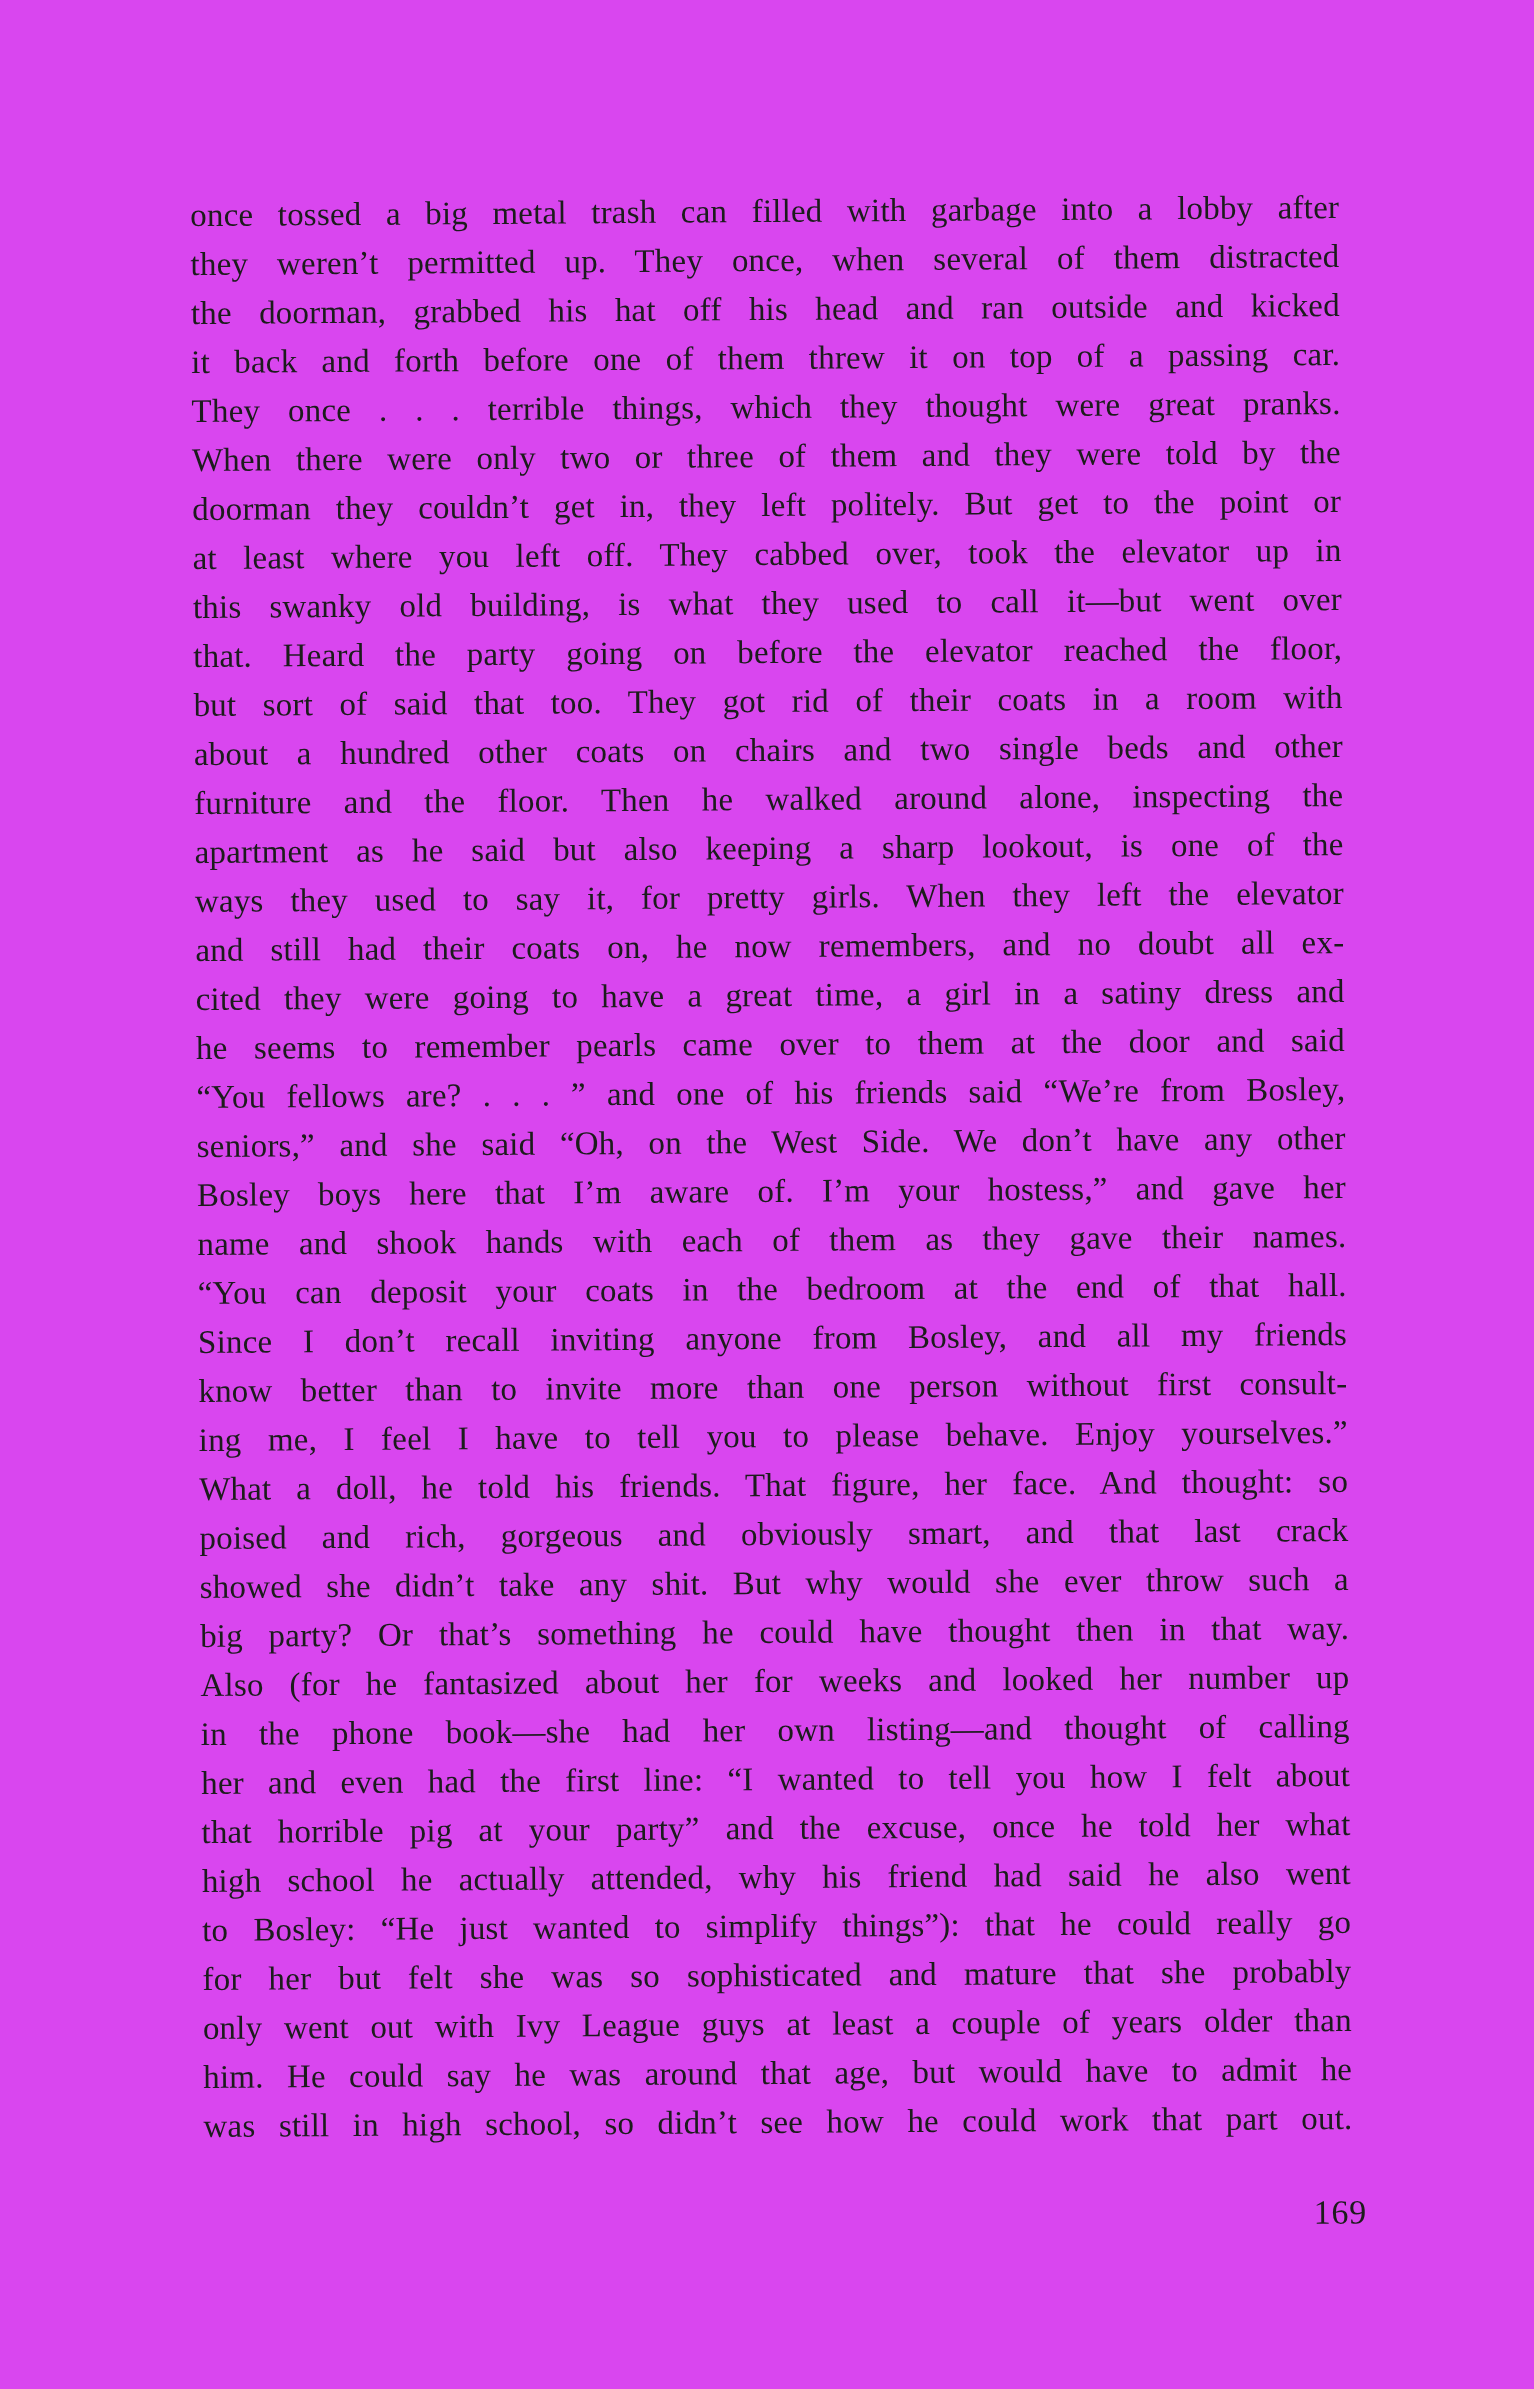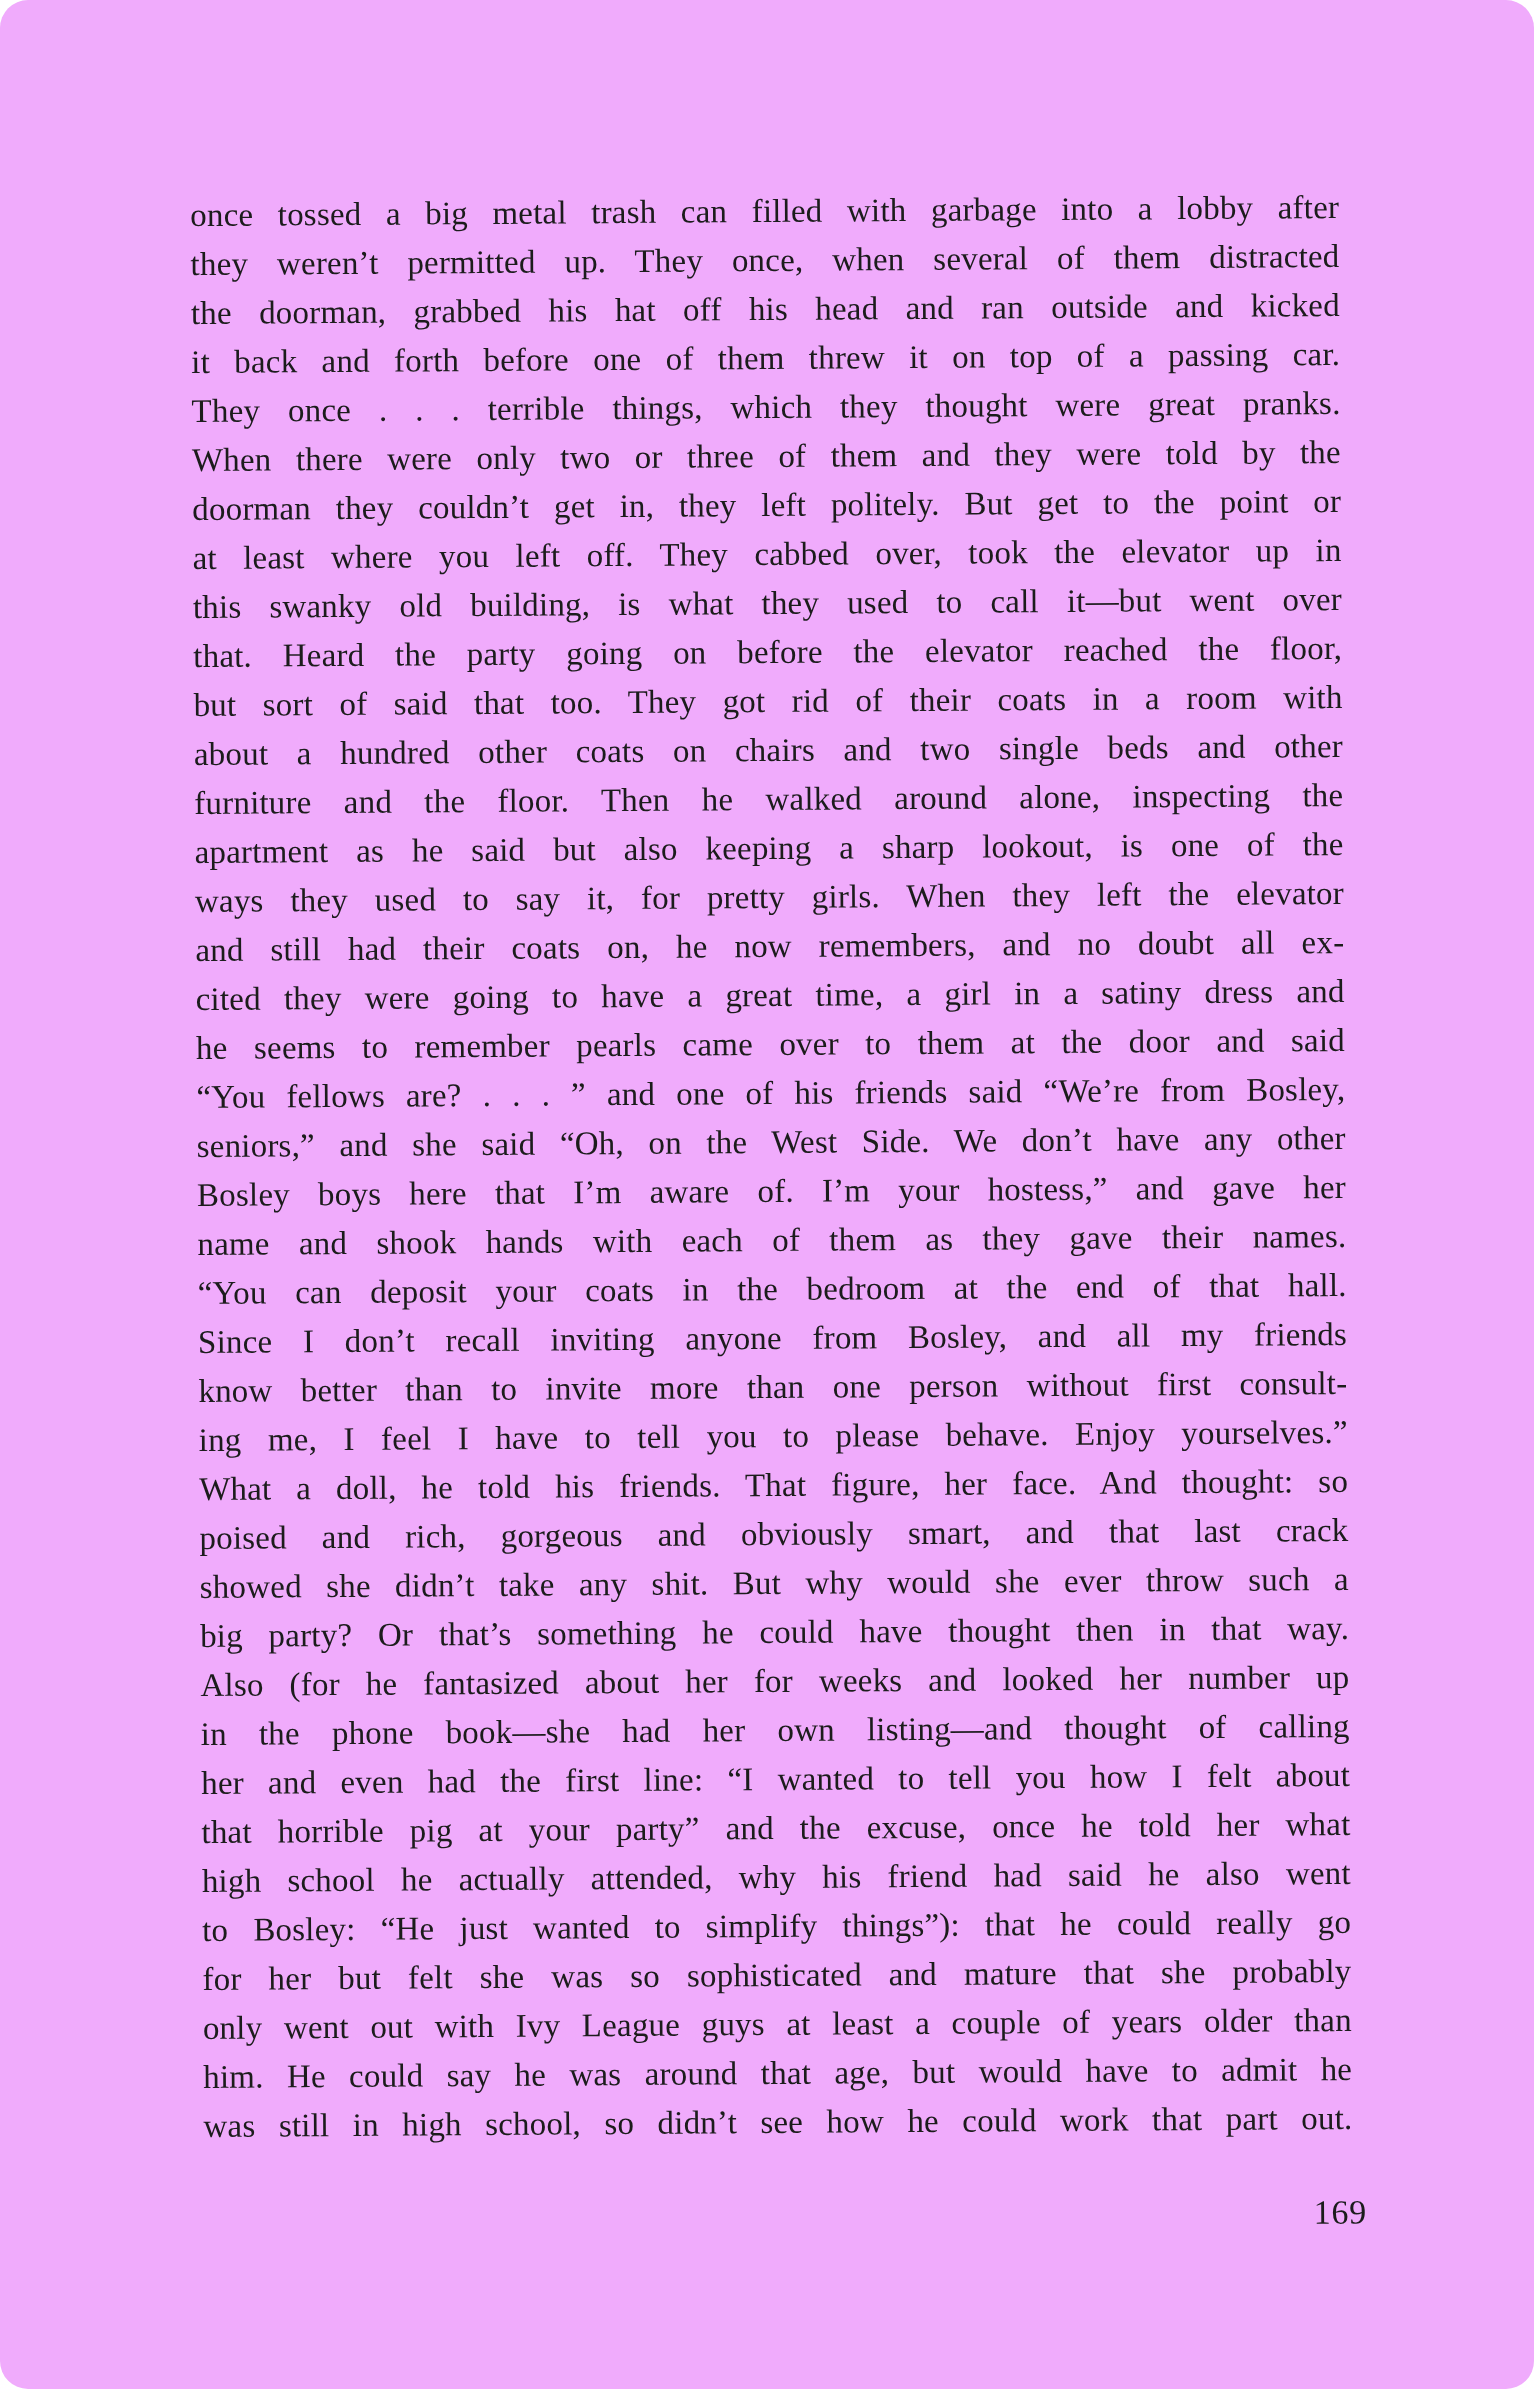--- a/index.html
+++ b/index.html
@@ -4,25 +4,24 @@
 <style>
   html, body {
     margin: 0;
     padding: 0;
     background: #ffffff;
   }
   .scan-page {
     position: relative;
     width: 1534px;
     height: 2389px;
-    background: #f0abfc;
+    background: #d946ef;
     overflow: hidden;
     font-family: "Liberation Serif", serif;
     color: #1c1c1c;
-    border-radius: 28px;
   }
   .text-block {
     position: absolute;
     left: 190px;
     top: 191px;
     width: 1149px;
     transform: rotate(-0.4deg);
     transform-origin: 0 0;
     font-size: 33px;
     line-height: 49px;

